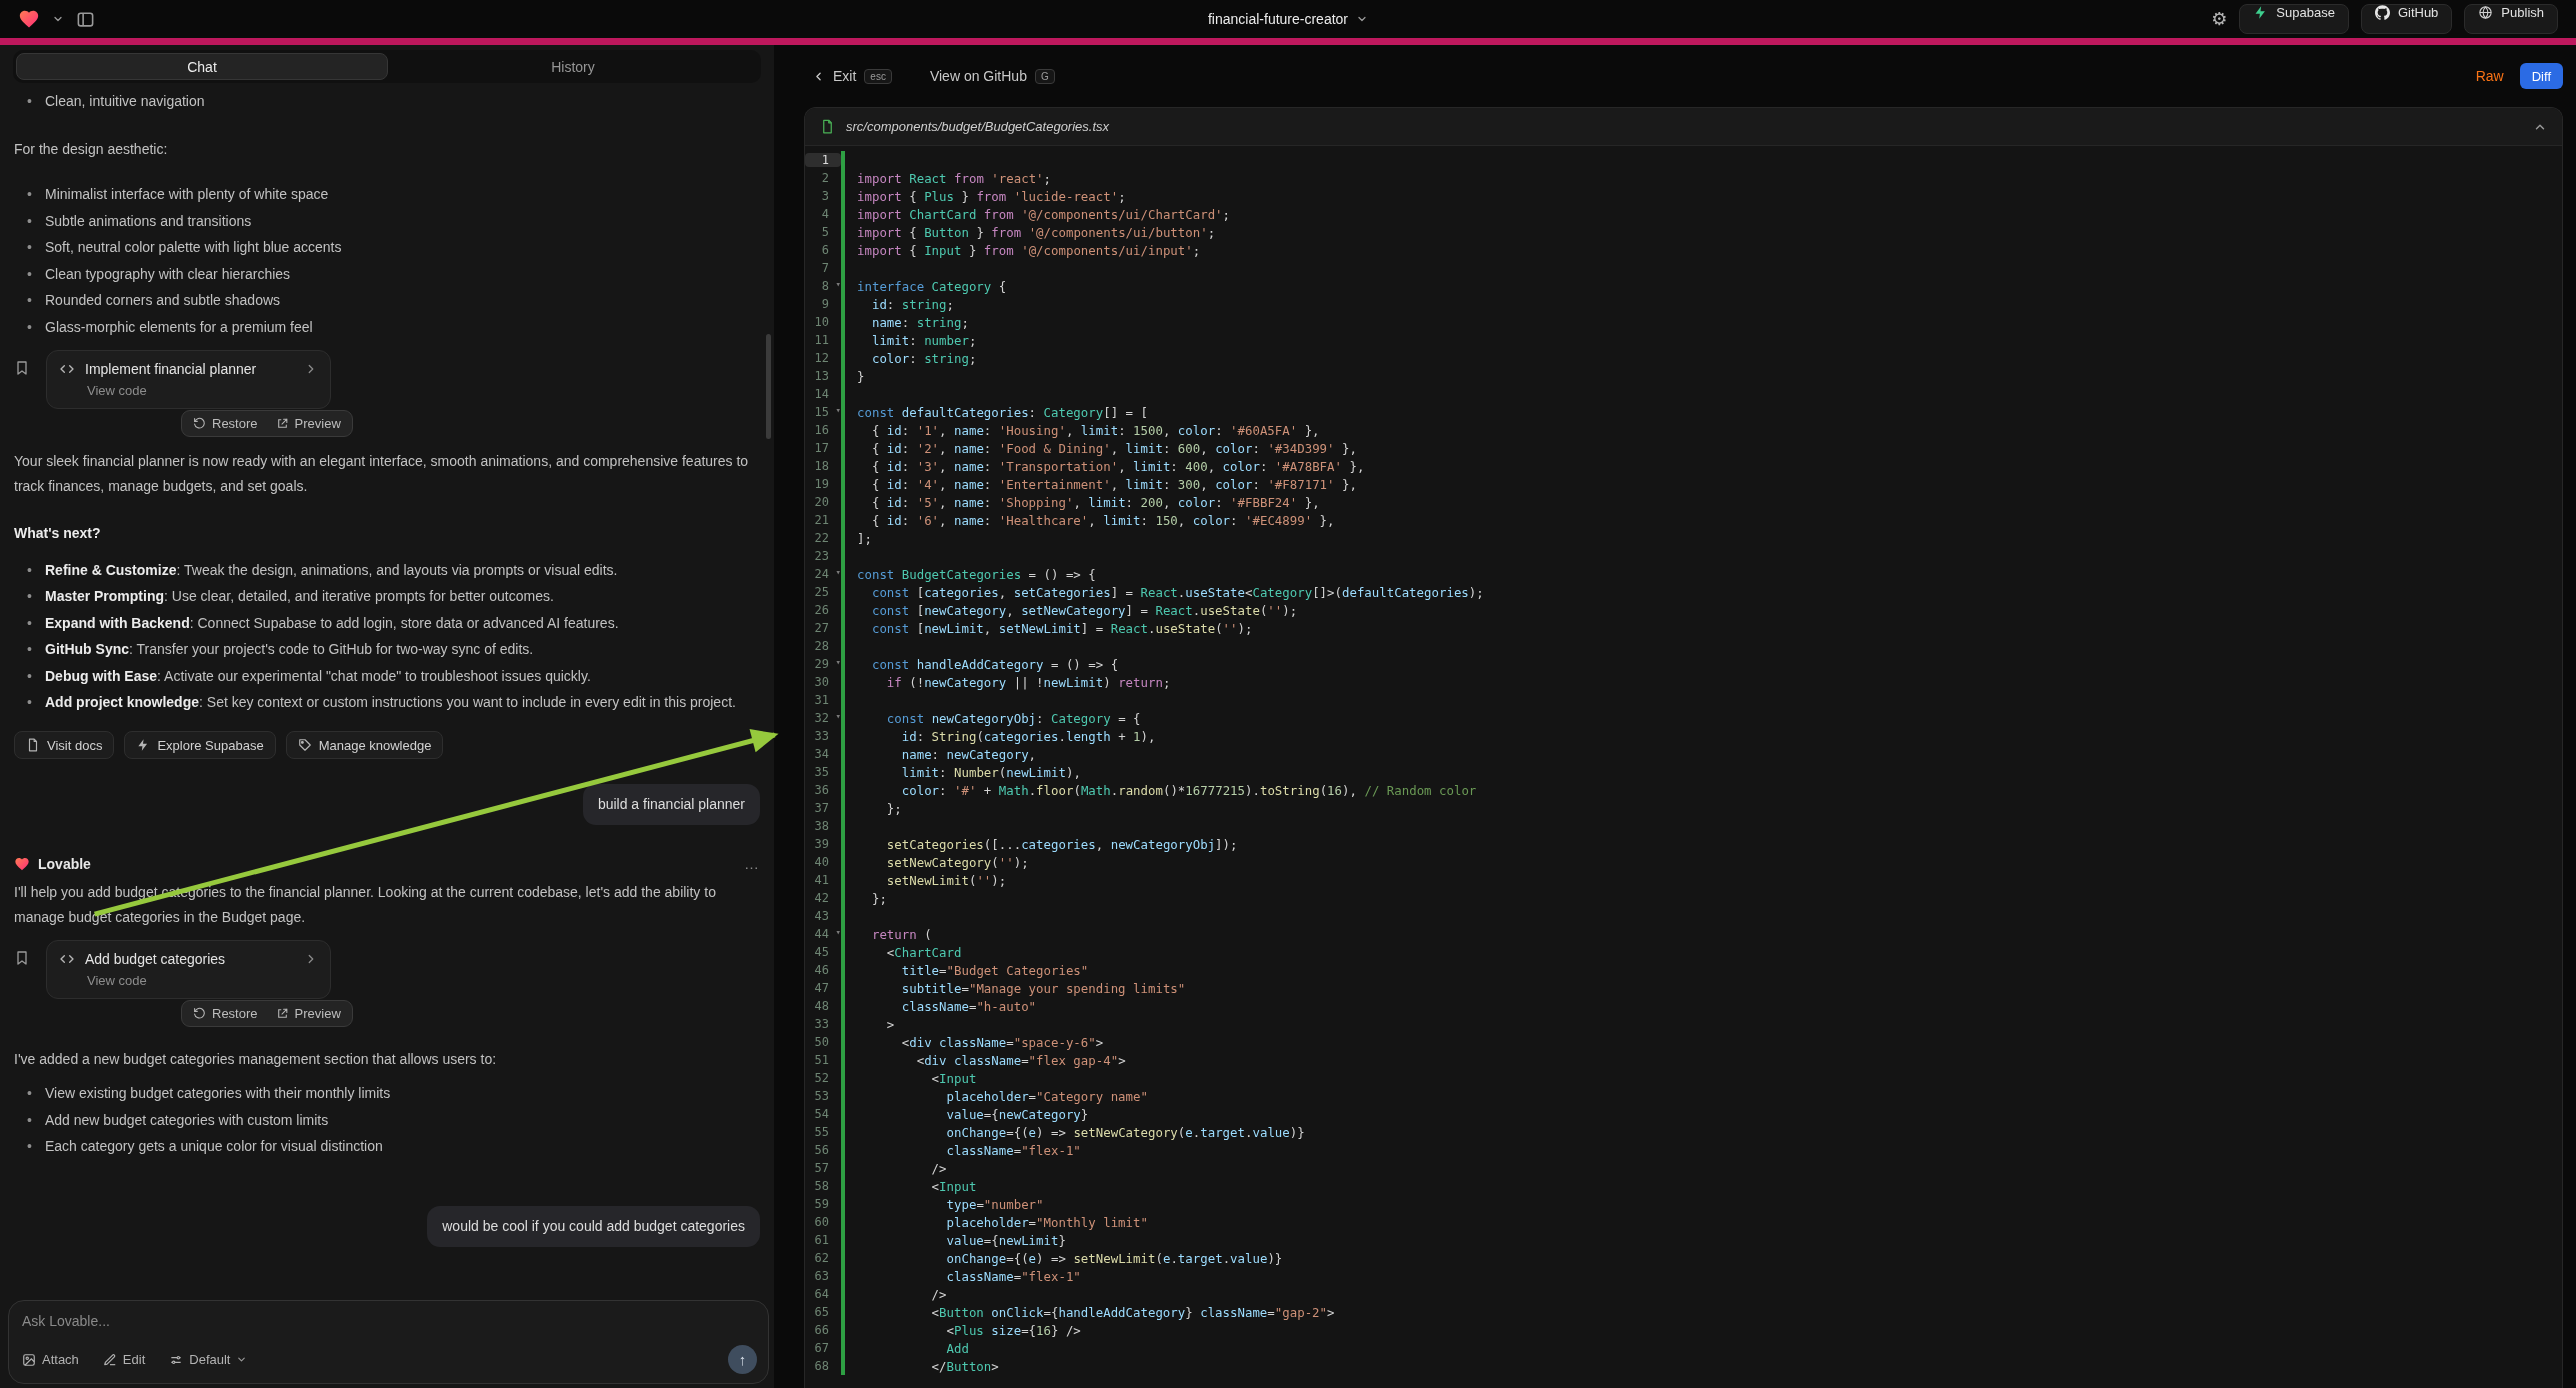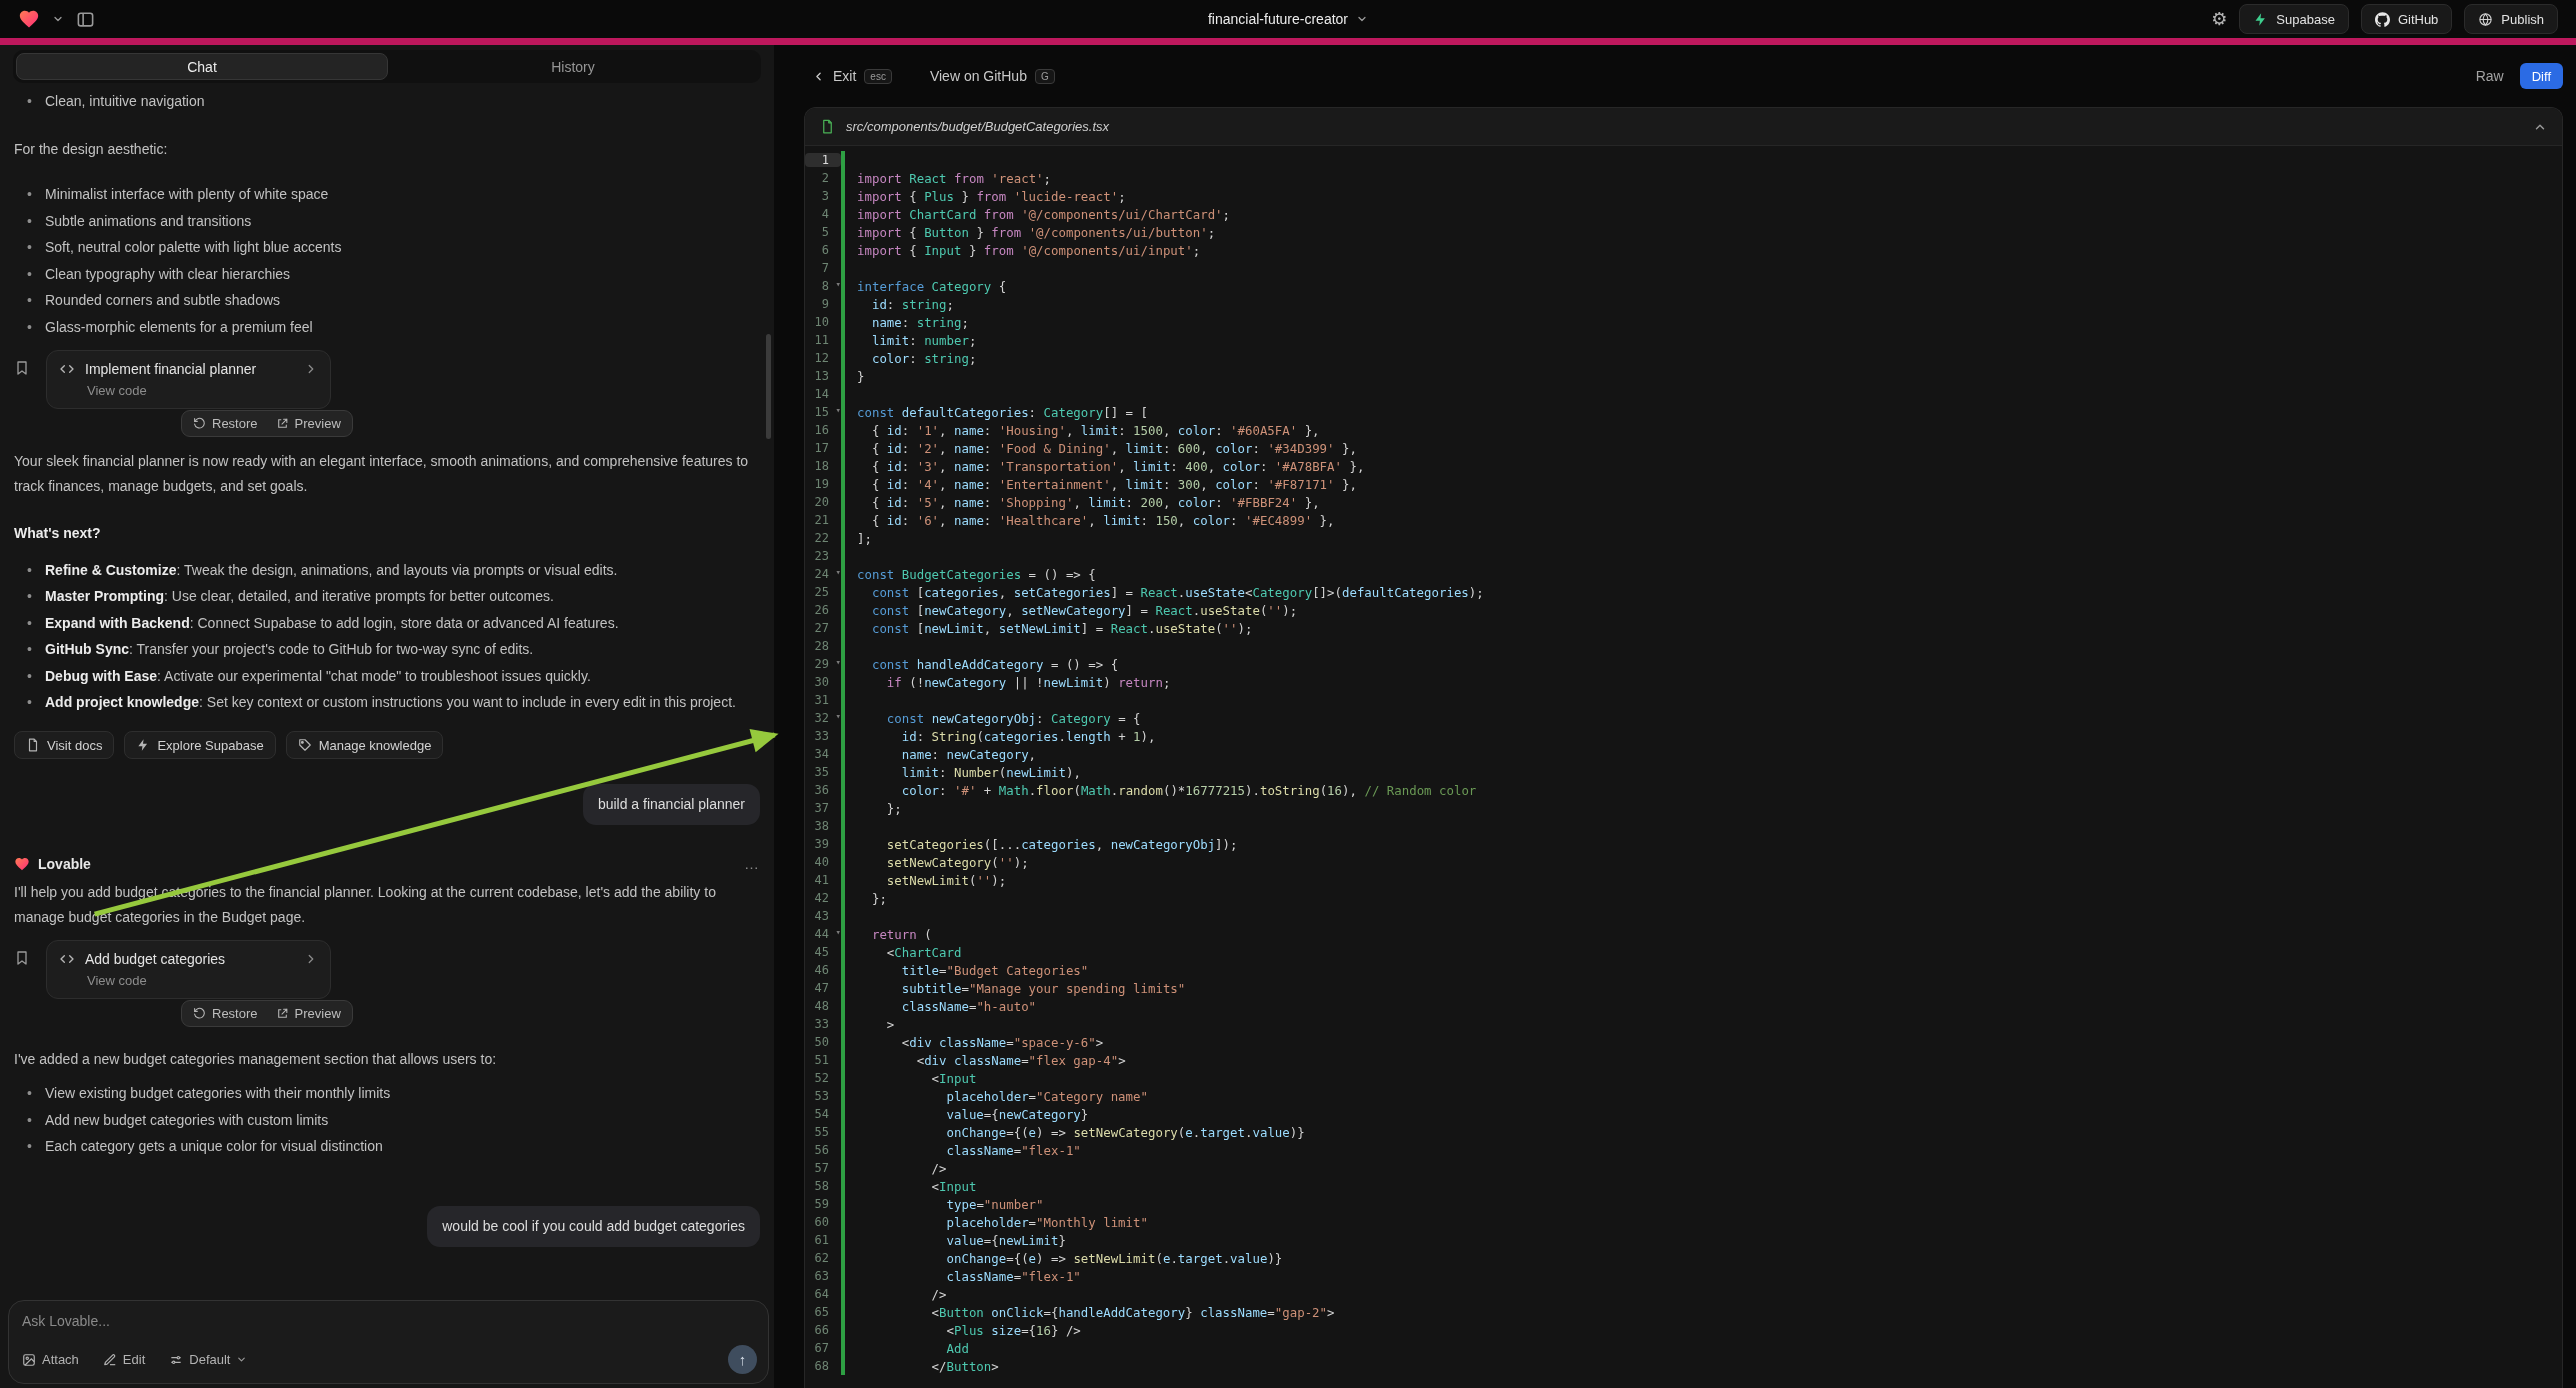--- a/index.html
+++ b/index.html
@@ -8,21 +8,21 @@
   body { position:relative; }
 
   
   .topbar { height:45px; display:flex; align-items:center; justify-content:space-between;
     padding:0 18px; position:relative; border-bottom:7px solid #be185d; background:#0a0a0a; }
   .tb-left { display:flex; align-items:center; gap:12px; }
   .icon-btn { display:flex; align-items:center; justify-content:center; cursor:pointer; }
   .tb-center { position:absolute; left:50%; transform:translateX(-50%);
     display:flex; align-items:center; gap:8px; font-size:14px; color:#ececec; cursor:pointer; }
   .tb-right { display:flex; align-items:center; gap:12px; }
-  .pill { height:30px; display:flex; align-items:center; gap:8px; padding:0 13px;
+  .pill { height:30px; display:flex; align-items:flex-start; gap:8px; padding:0 13px;
     background:#191919; border:1px solid #2b2b2b; border-radius:8px;
     font-size:13px; color:#e2e2e2; cursor:pointer; }
   .gear { font-size:18px; color:#b5b5b5; }
 
   
   .main { display:flex; height:1343px; }
 
   
   .chat { width:774px; background:#161616; position:relative; display:flex; flex-direction:column; }
   .tabs { display:flex; margin:5px 13px 0; background:#101010; border-radius:10px; padding:3px; }
@@ -79,21 +79,21 @@
 
   
   .code-zone { flex:1; position:relative; display:flex; flex-direction:column; }
   .code-toolbar { height:62px; display:flex; align-items:center; padding:0 13px 0 38px;
     font-size:14px; color:#c9c9c9; }
   .exit-group { display:flex; align-items:center; gap:8px; cursor:pointer; }
   .kbd { font-size:10px; color:#9a9a9a; border:1px solid #3a3a3a; border-radius:4px;
     padding:1px 5px; background:#161616; }
   .vgh { display:flex; align-items:center; gap:8px; margin-left:38px; cursor:pointer; }
   .toolbar-right { margin-left:auto; display:flex; align-items:center; gap:16px; }
-  .raw { color:#a3a3a3; cursor:pointer; }
+  .raw { color:#f97316; cursor:pointer; }
   .diff { height:26px; display:flex; align-items:center; padding:0 12px; border-radius:6px;
     background:#2b6be4; color:#ffffff; font-size:13px; cursor:pointer; }
 
   .code-card { flex:1; margin:0 13px 0 30px; background:#151515; border:1px solid #272727;
     border-bottom:none; border-radius:12px 12px 0 0; overflow:hidden;
     display:flex; flex-direction:column; }
   .file-header { height:38px; flex-shrink:0; display:flex; align-items:center; gap:11px;
     padding:0 15px; background:#1a1a1a; border-bottom:1px solid #262626;
     font-size:13px; color:#cfcfcf;font-style:italic; }
   .fh-chev { margin-left:auto; cursor:pointer; }

